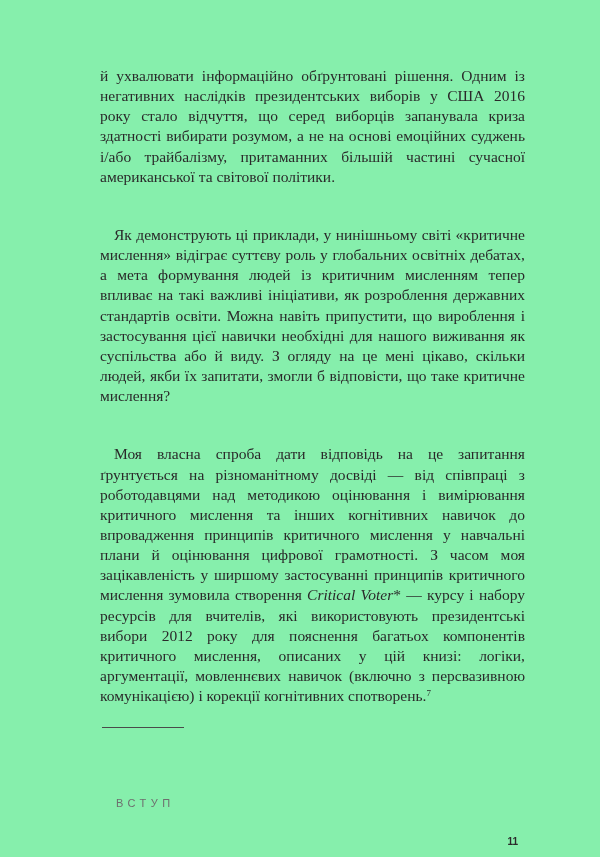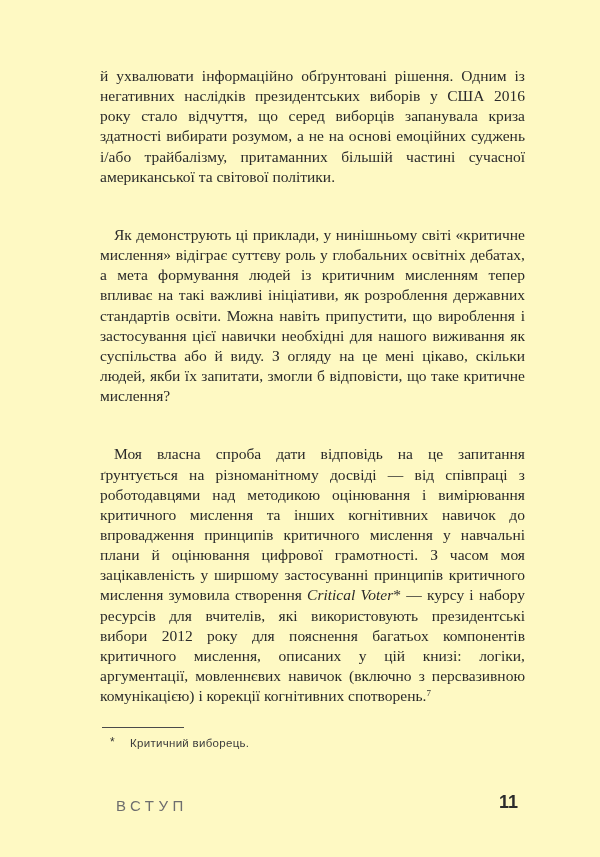--- a/index.html
+++ b/index.html
@@ -4,21 +4,21 @@
 <style>
   html, body {
     margin: 0;
     padding: 0;
     background: #ffffff;
   }
   .page {
     position: relative;
     width: 600px;
     height: 857px;
-    background: #fef9c3;
+    background: #86efac;
     overflow: hidden;
     font-family: "Liberation Serif", serif;
   }
   .body-text {
     position: absolute;
     left: 100px;
     top: 66px;
     width: 425px;
     color: #2a2a2a;
     font-size: 15.5px;
@@ -58,49 +58,46 @@
     margin-right: 15px;
     font-size: 12px;
     vertical-align: 1px;
     color: #333333;
   }
   .footer-section {
     position: absolute;
     left: 108px;
     top: 797px;
     font-family: "Liberation Sans", sans-serif;
-    font-size: 15px;
+    font-size: 11px;
     letter-spacing: 4.5px;
     color: #6e6e6e;
     padding-left: 8px;
   }
   .footer-page-number {
     position: absolute;
     right: 82px;
-    top: 792px;
+    top: 836px;
     font-family: "Liberation Sans", sans-serif;
-    font-size: 18px;
+    font-size: 10px;
     font-weight: bold;
     color: #2b2b2b;
   }
 </style>
 </head>
 <body>
 
 <div class="page">
 
   <div class="body-text">
       <p class="para"><span>й ухвалювати інформаційно обґрунтовані рішення. Одним із негативних наслідків президентських виборів у США 2016 року стало відчуття, що серед виборців запанувала криза здатності вибирати розумом, а не на основі емоційних суджень і/або трайбалізму, притаманних більшій частині сучасної американської та світової політики.</span></p>
       <p class="para indent"><span>Як демонструють ці приклади, у нинішньому світі «критичне мислення» відіграє суттєву роль у глобальних освітніх дебатах, а мета формування людей із критичним мисленням тепер впливає на такі важливі ініціативи, як розроблення державних стандартів освіти. Можна навіть припустити, що вироблення і застосування цієї навички необхідні для нашого виживання як суспільства або й виду. З огляду на це мені цікаво, скільки людей, якби їх запитати, змогли б відповісти, що таке критичне мислення?</span></p>
       <p class="para indent"><span>Моя власна спроба дати відповідь на це запитання ґрунтується на різноманітному досвіді — від співпраці з роботодавцями над методикою оцінювання і вимірювання критичного мислення та інших когнітивних навичок до впровадження принципів критичного мислення у навчальні плани й оцінювання цифрової грамотності. З часом моя зацікавленість у ширшому застосуванні принципів критичного мислення зумовила створення </span><em>Critical Voter</em><span>* — курсу і набору ресурсів для вчителів, які використовують президентські вибори 2012 року для пояснення багатьох компонентів критичного мислення, описаних у цій книзі: логіки, аргументації, мовленнєвих навичок (включно з персвазивною комунікацією) і корекції когнітивних спотворень.</span><sup>7</sup></p>
     </div>
 
   <div class="footnote-rule"></div>
 
-  <div class="footnote">
-    <span class="marker">*</span><span>Критичний виборець.</span>
-  </div>
 
   <div class="footer-section">ВСТУП</div>
 
   <div class="footer-page-number">11</div>
 
 </div>
 
 </body></html>

